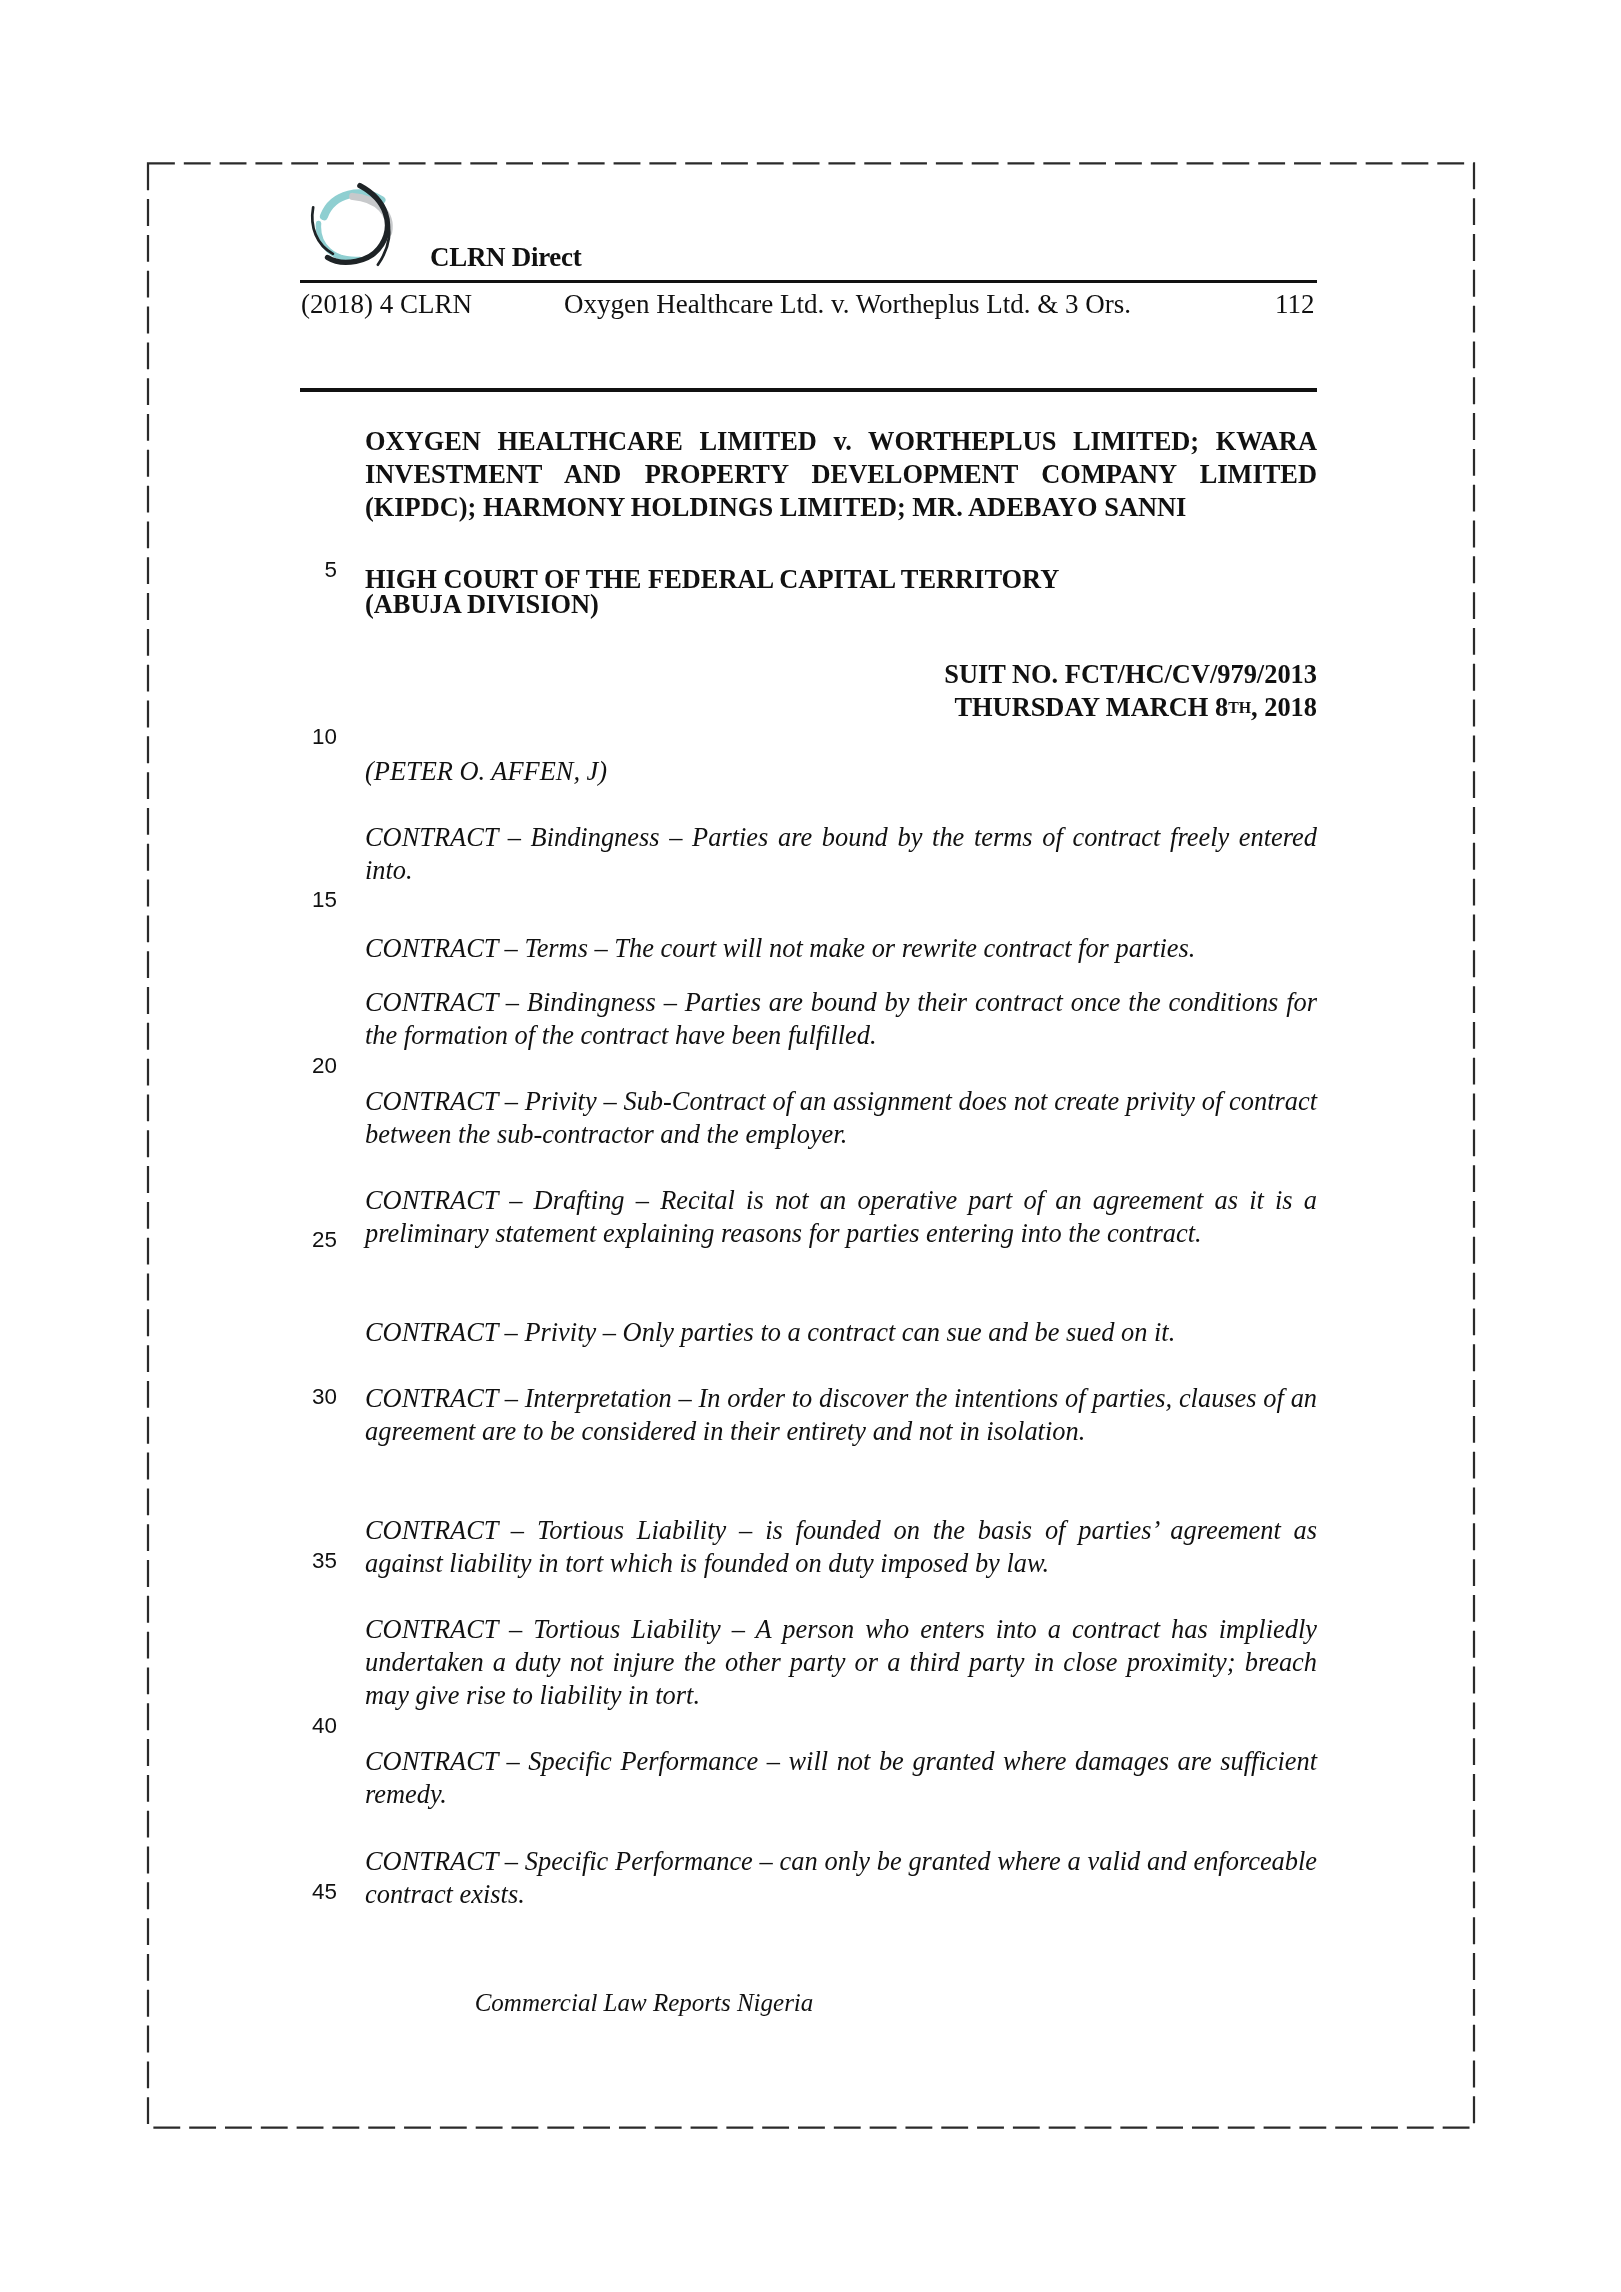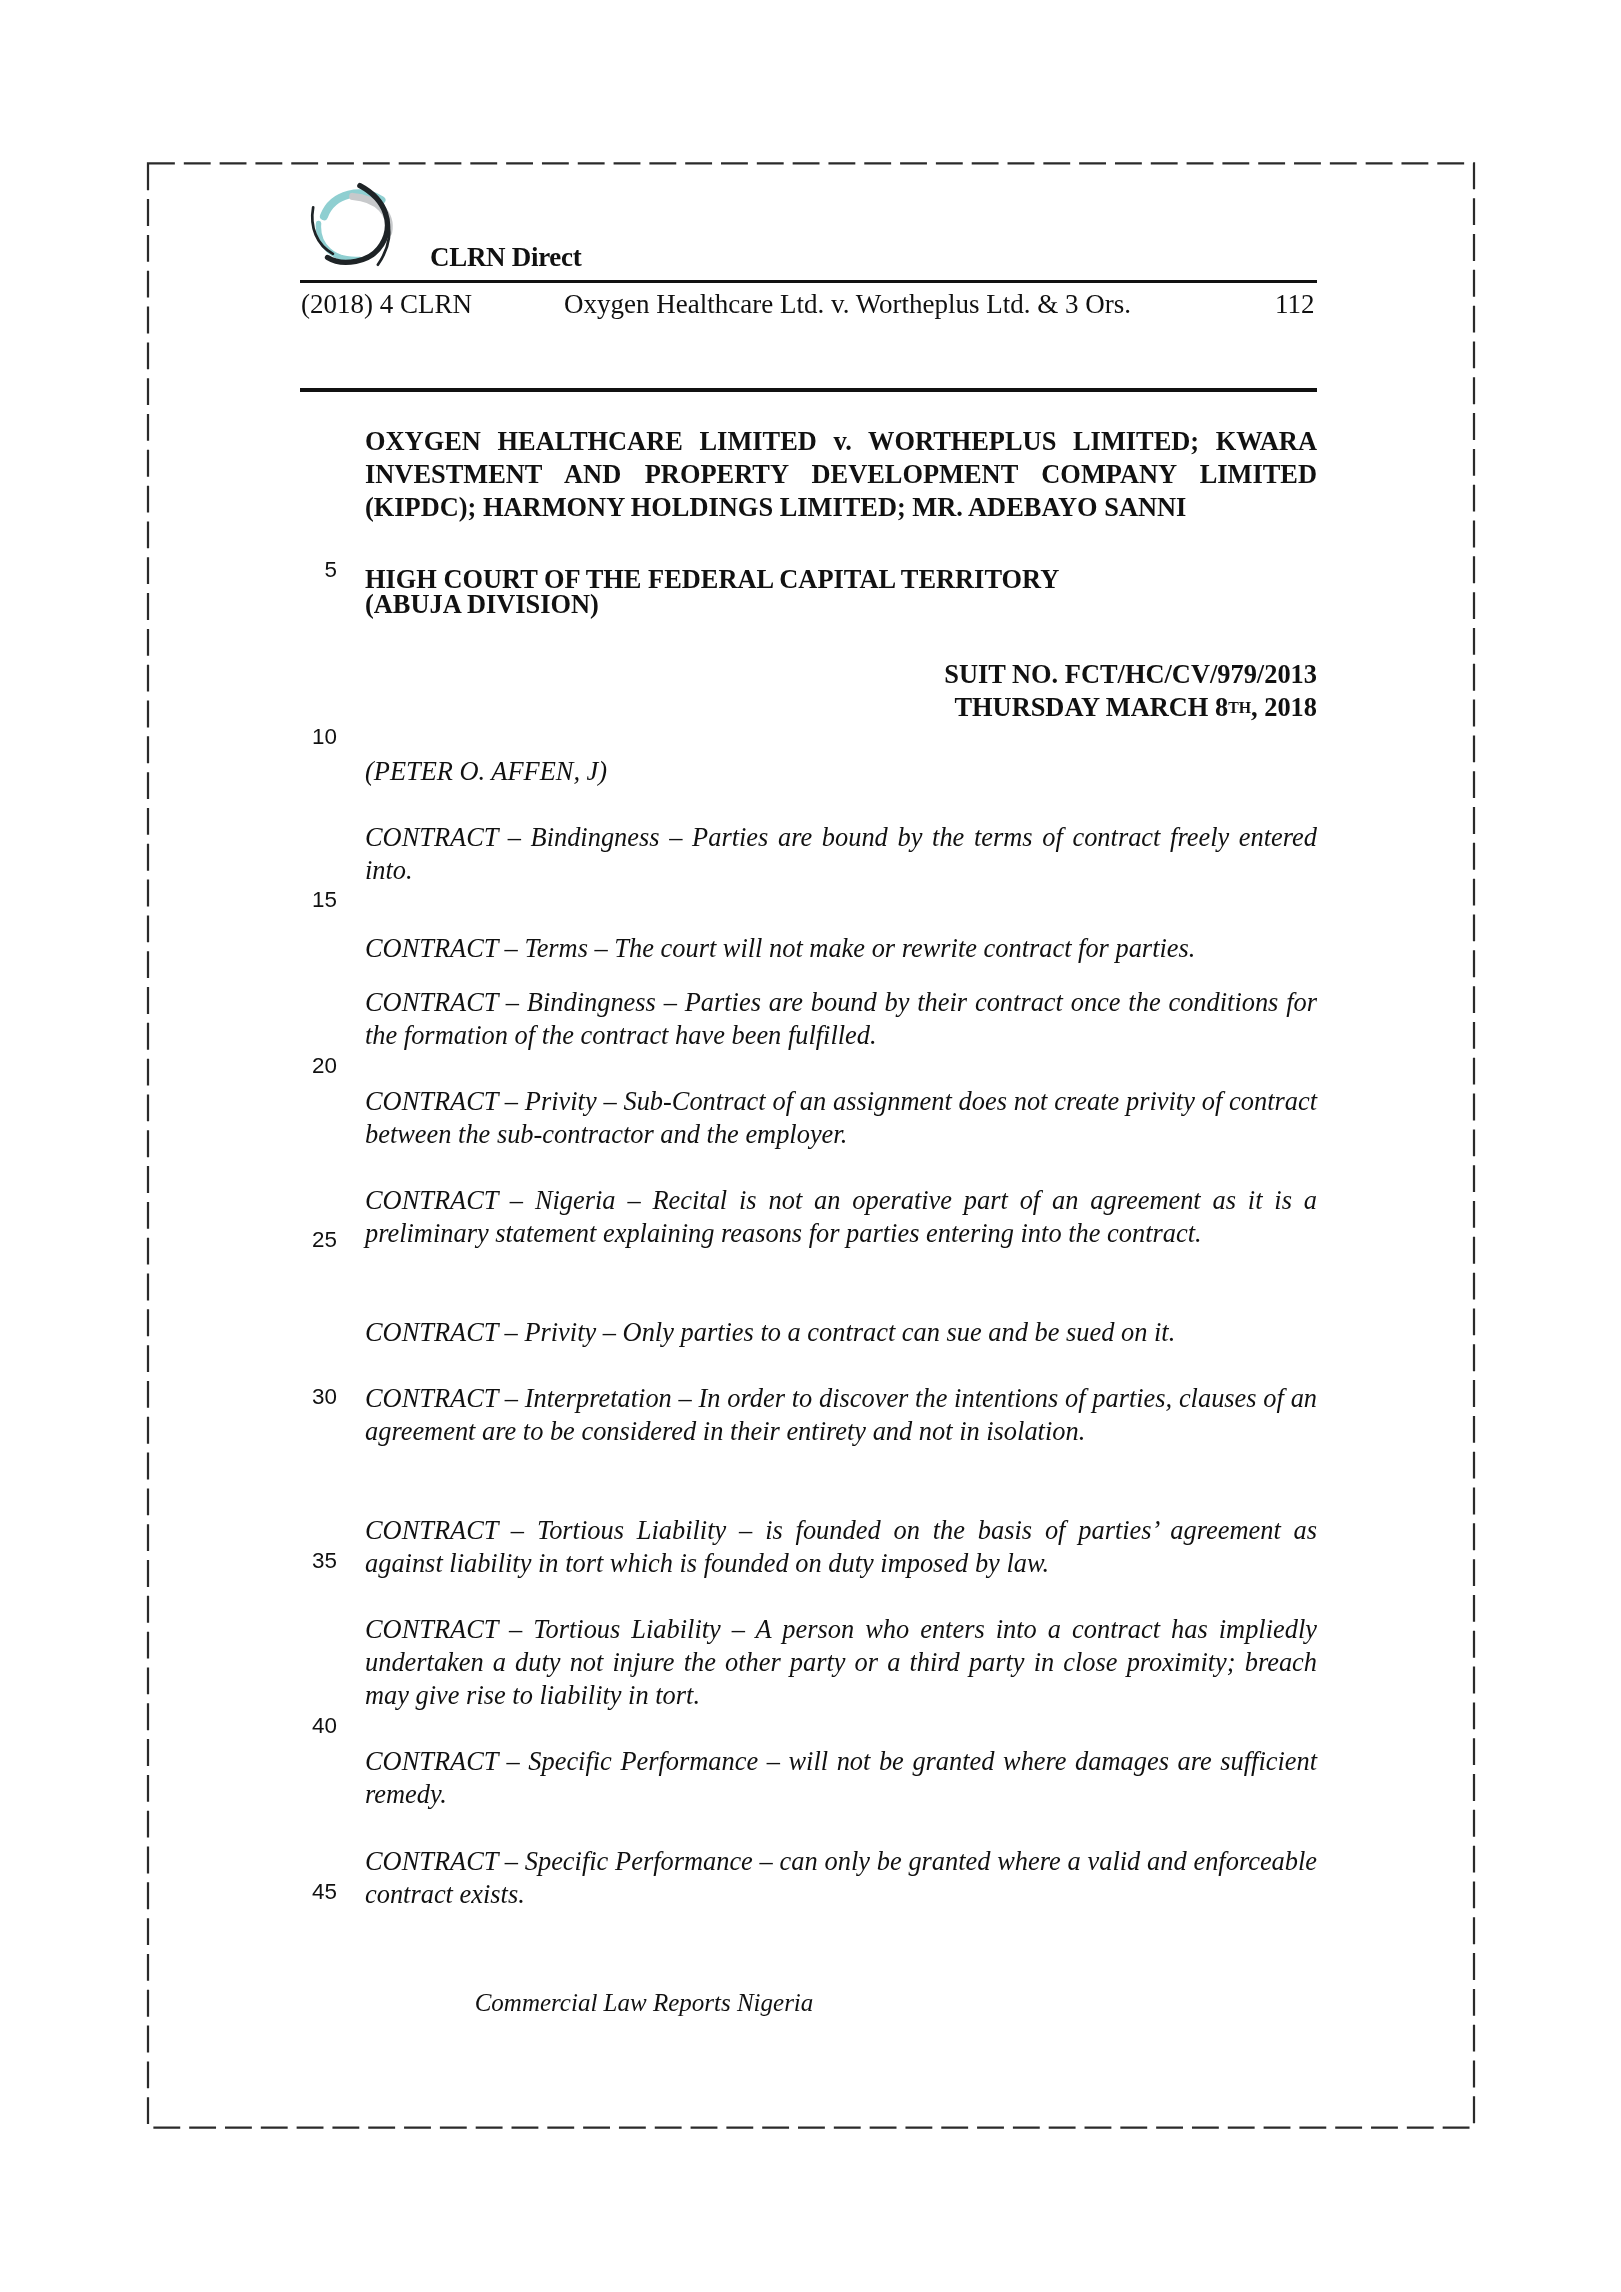--- a/index.html
+++ b/index.html
@@ -77,21 +77,21 @@
 <div class="text italic" style="top:986px;">
   <span>CONTRACT</span><span> – </span><span>Bindingness</span><span> – </span><span>Parties are bound by their contract once the conditions for the formation of the contract have been fulfilled.</span>
 </div>
 <div class="lnum" style="top:1053px;">20</div>
 
 <div class="text italic" style="top:1085px;">
   <span>CONTRACT</span><span> – </span><span>Privity</span><span> – </span><span>Sub-Contract of an assignment does not create privity of contract between the sub-contractor and the employer.</span>
 </div>
 
 <div class="text italic" style="top:1184px;">
-  <span>CONTRACT</span><span> – </span><span>Nigeria</span><span> – </span><span>Recital is not an operative part of an agreement as it is a preliminary statement explaining reasons for parties entering into the contract.</span>
+  <span>CONTRACT</span><span> – </span><span>Drafting</span><span> – </span><span>Recital is not an operative part of an agreement as it is a preliminary statement explaining reasons for parties entering into the contract.</span>
 </div>
 <div class="lnum" style="top:1227px;">25</div>
 
 <div class="text italic" style="top:1316px;">
   <span>CONTRACT</span><span> – </span><span>Privity</span><span> – </span><span>Only parties to a contract can sue and be sued on it.</span>
 </div>
 
 <div class="lnum" style="top:1384px;">30</div>
 <div class="text italic" style="top:1382px;">
   <span>CONTRACT</span><span> – </span><span>Interpretation</span><span> – </span><span>In order to discover the intentions of parties, clauses of an agreement are to be considered in their entirety and not in isolation.</span>

